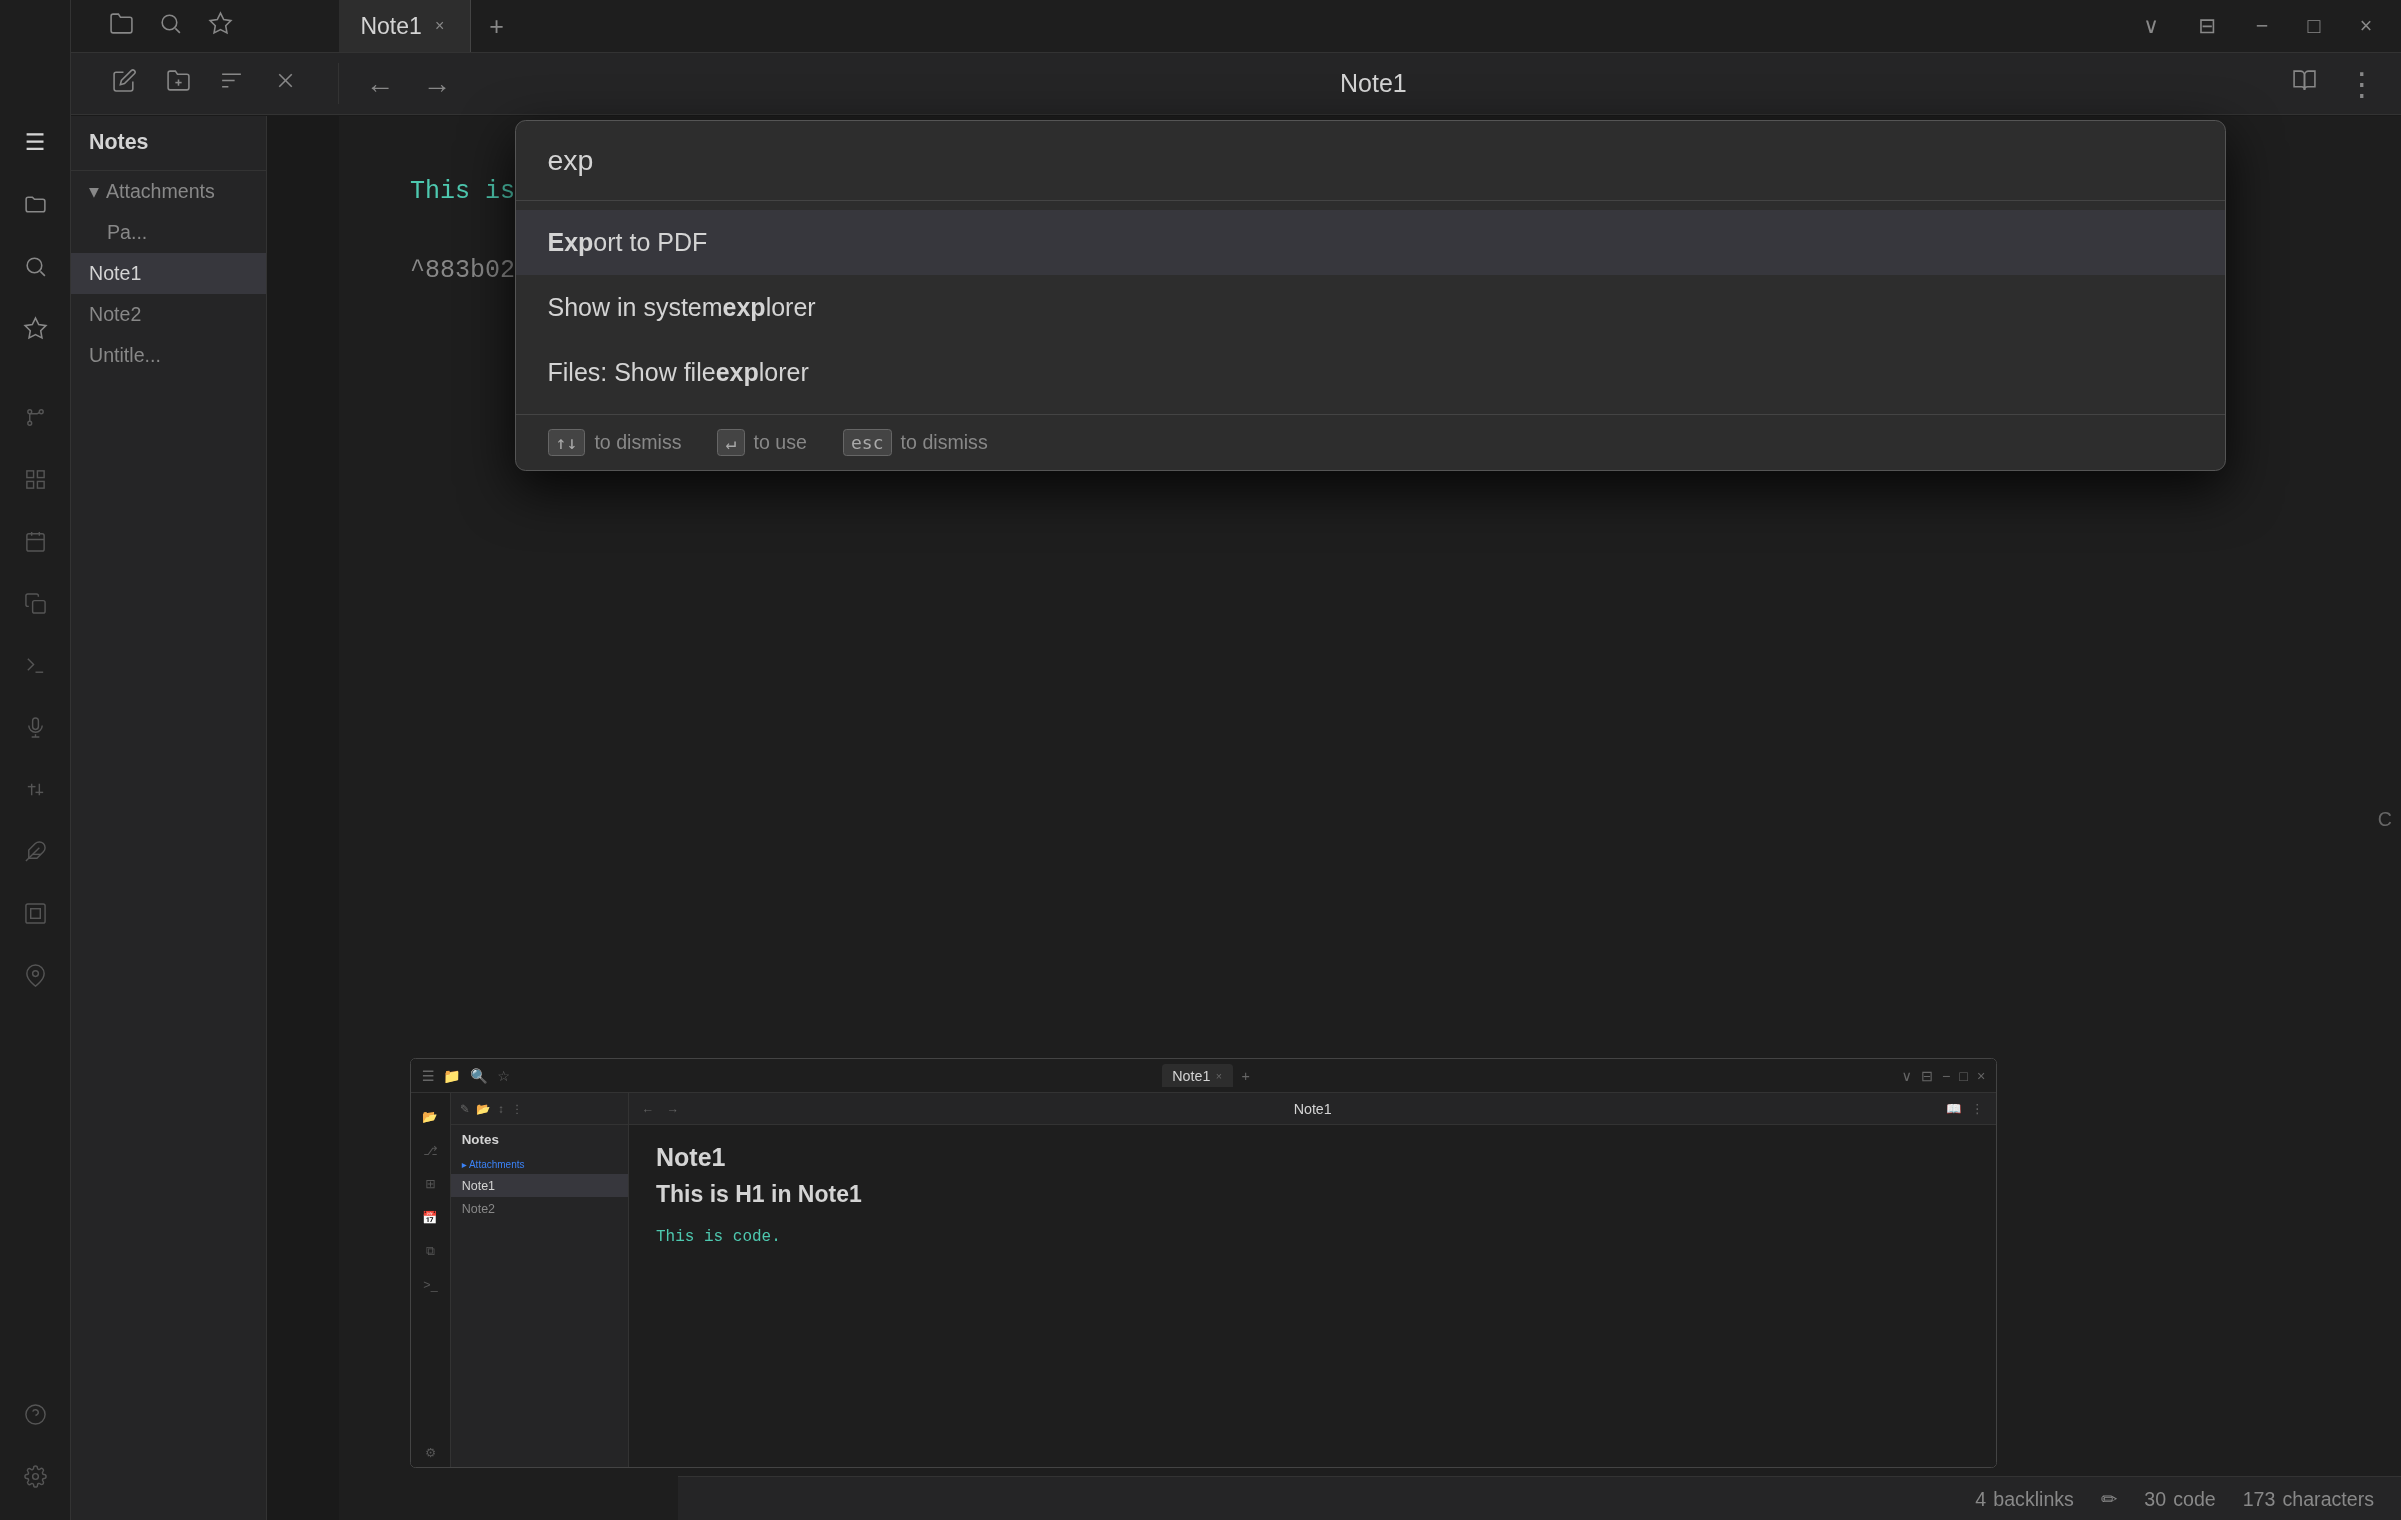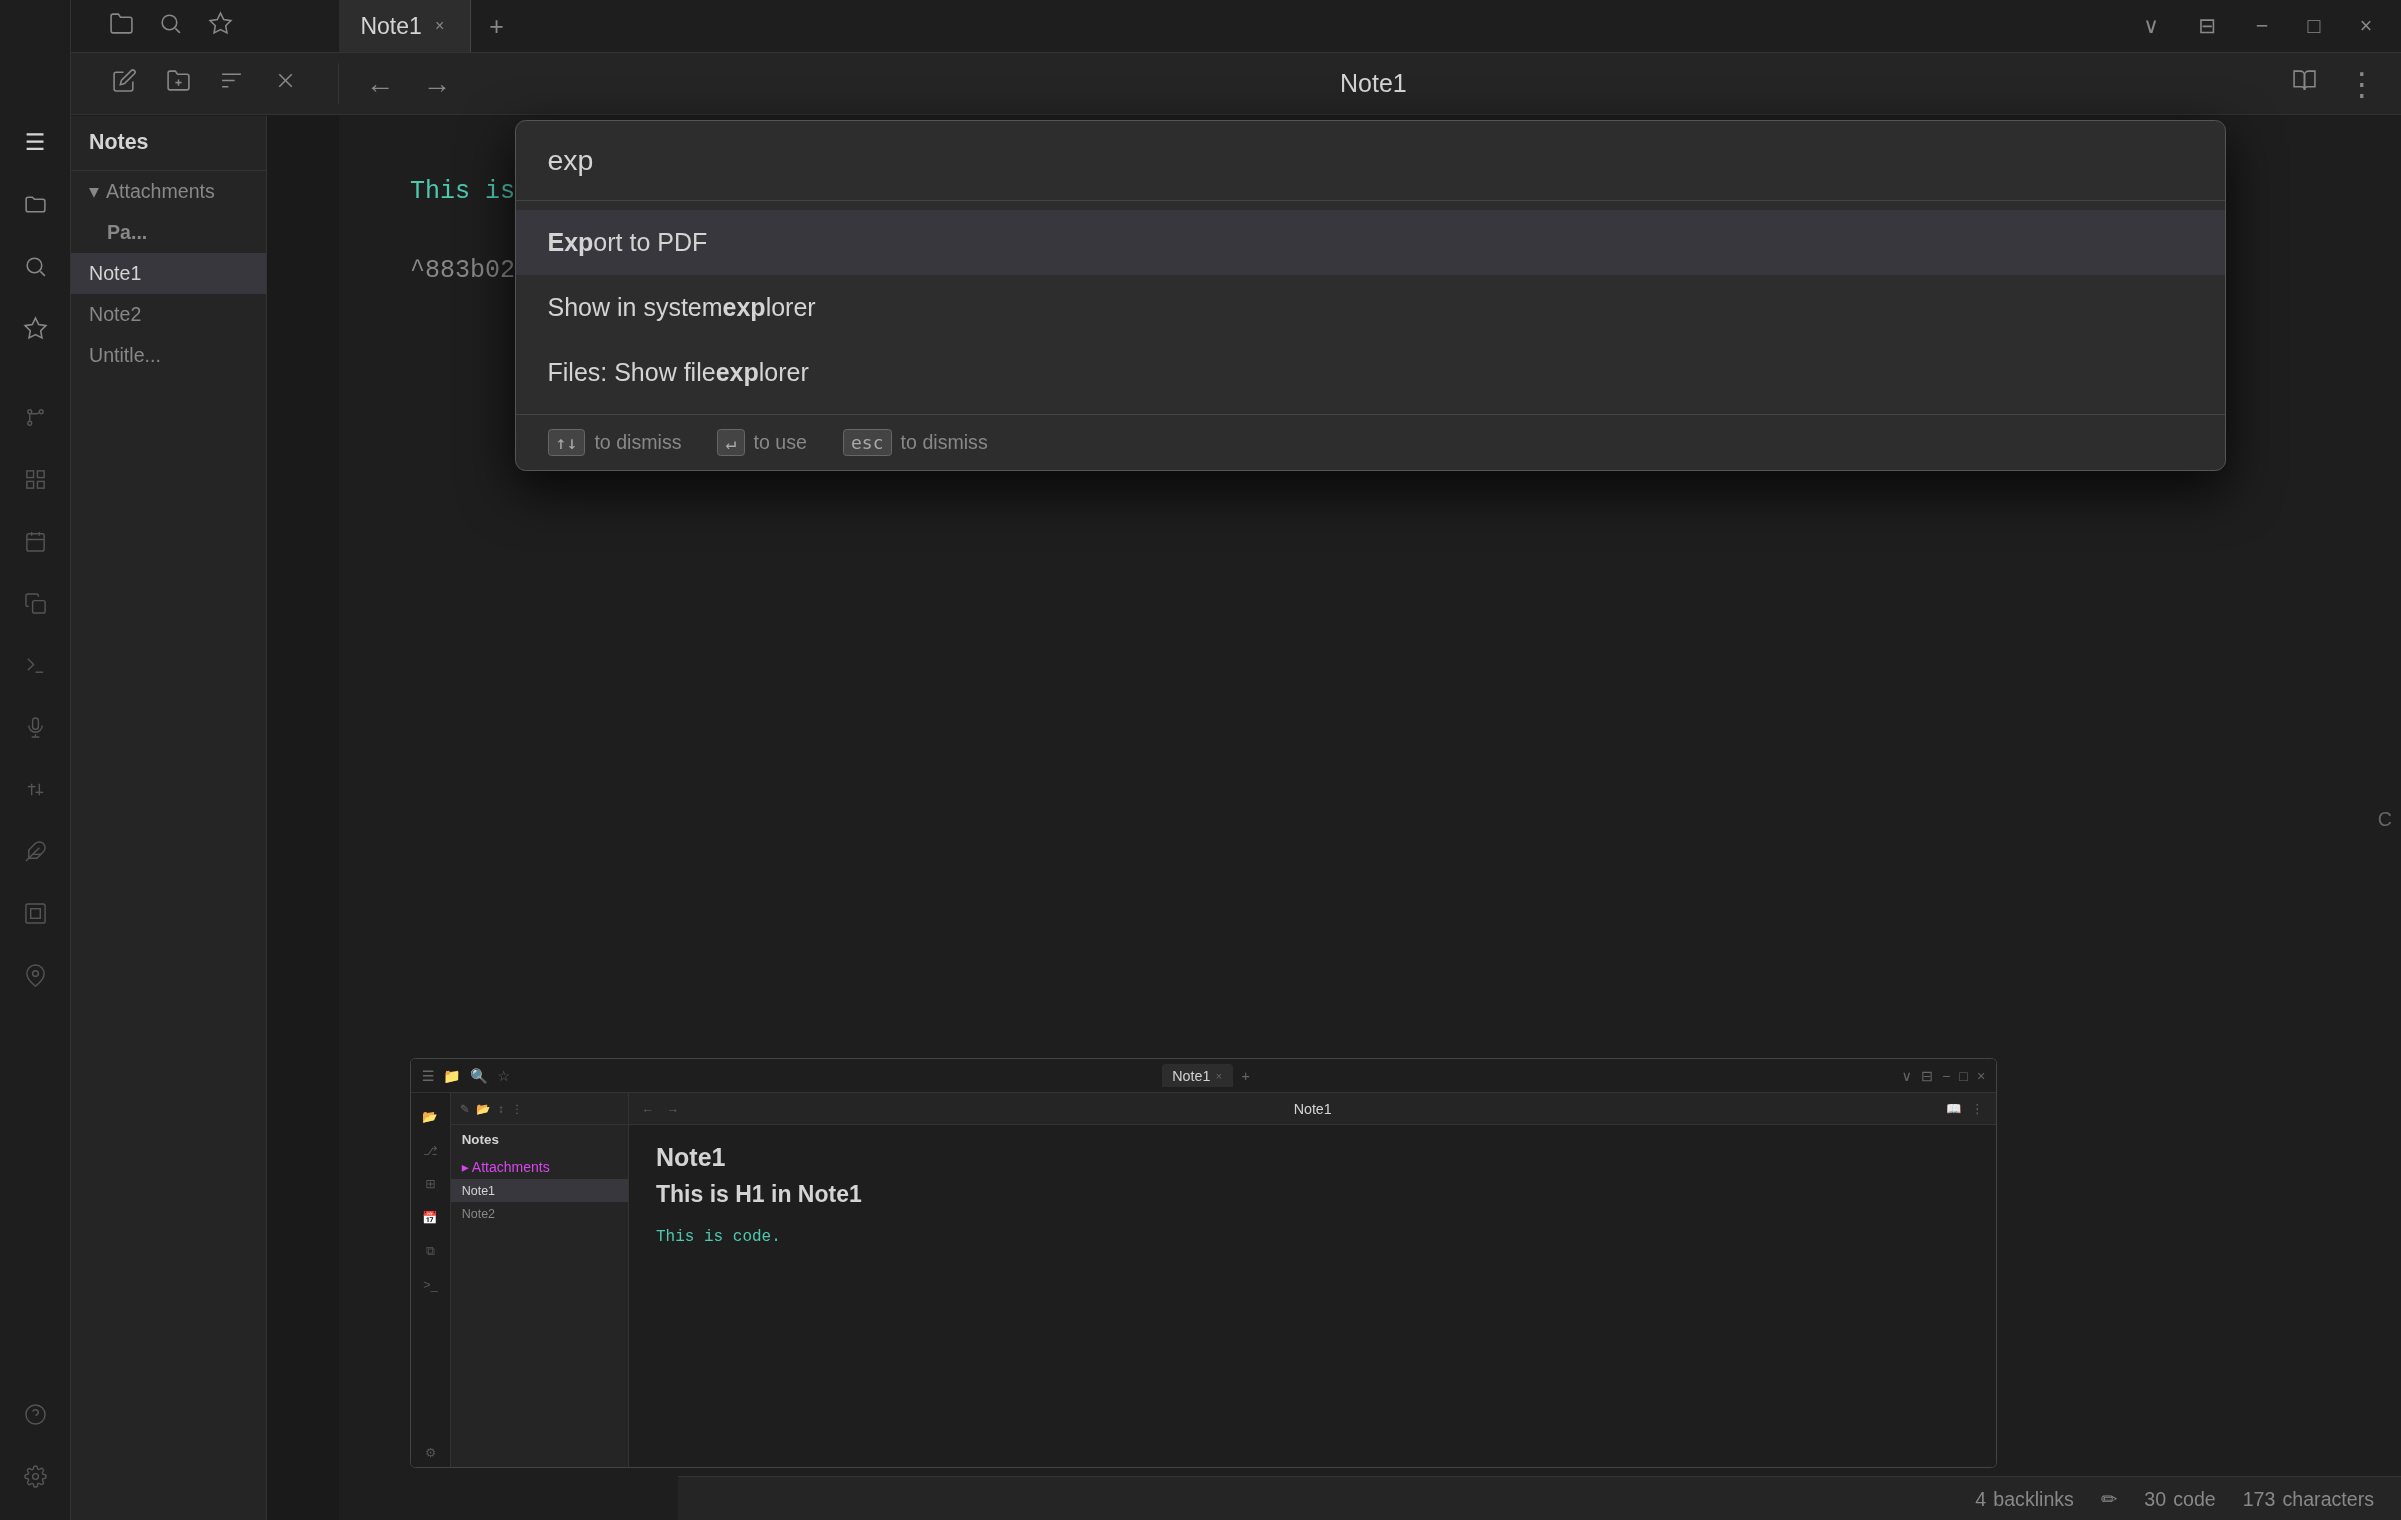--- a/index.html
+++ b/index.html
@@ -352,22 +352,22 @@
       color: #888;
     }
 
     .embed-file-item.active {
       background: #37373d;
       color: #d4d4d4;
     }
 
     .embed-file-group {
       padding: 4.5px 10.7px;
-      font-size: 14px;
-      color: #d946ef;
+      font-size: 10px;
+      color: #3b82f6;
     }
 
     .embed-main {
       flex: 1;
       background: #1e1e1e;
       padding: 18px 27px;
     }
 
     .embed-note-title {
       font-size: 25px;
@@ -739,21 +739,21 @@
     <div class="icon-btn" style="font-size:32px;color:#888;">⋮</div>
   </div>
 </div>
 
 <div class="file-panel">
   <div class="file-panel-header">Notes</div>
   <div class="file-tree-group">
     <span>▾</span>
     Attachments
   </div>
-  <div class="file-tree-item" style="padding-left:36px;font-weight:bold;">Pa...</div>
+  <div class="file-tree-item" style="padding-left:36px;">Pa...</div>
   <div class="file-tree-item active">Note1</div>
   <div class="file-tree-item">Note2</div>
   <div class="file-tree-item">Untitle...</div>
 </div>
 
 <div class="main-content">
   <div class="note-content">
     <div style="margin-bottom:36px;">
       <span class="code-text">This is code.</span>
     </div>

